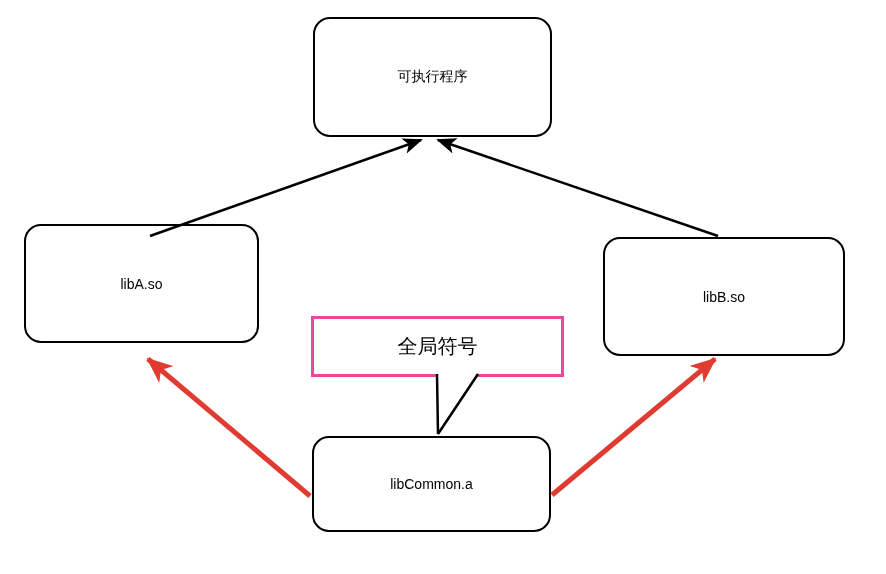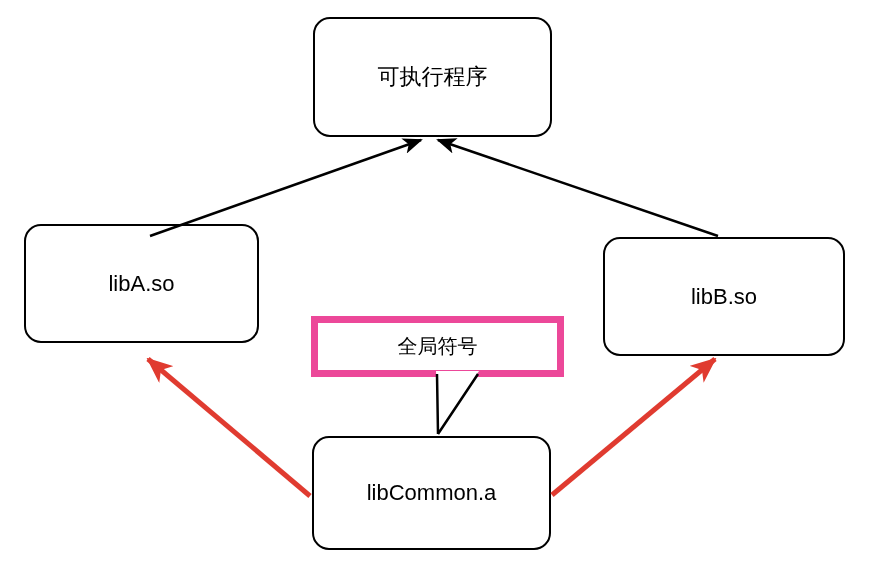--- a/index.html
+++ b/index.html
@@ -16,35 +16,35 @@
     overflow: hidden;
   }
   .node {
     position: absolute;
     background: #ffffff;
     border: 2.5px solid #000000;
     border-radius: 17px;
     display: flex;
     align-items: center;
     justify-content: center;
-    font-size: 22px;
+    font-size: 14px;
     color: #000000;
     box-sizing: border-box;
     z-index: 1;
   }
   .node-executable { left: 313px; top: 17px;  width: 239px; height: 120px; }
   .node-libA       { left: 24px;  top: 224px; width: 235px; height: 119px; }
   .node-libB       { left: 603px; top: 237px; width: 242px; height: 119px; }
-  .node-libCommon  { left: 312px; top: 436px; width: 239px; height: 114px; }
+  .node-libCommon  { left: 312px; top: 436px; width: 239px; height: 96px; }
   .callout {
     position: absolute;
     left: 311px; top: 316px;
     width: 253px; height: 61px;
     background: #ffffff;
-    border: 7px solid #ec4899;
+    border: 3px solid #ec4899;
     border-radius: 0;
     display: flex;
     flex-direction: column;
     align-items: center;
     justify-content: center;
     font-size: 20px;
     line-height: 27px;
     color: #000000;
     box-sizing: border-box;
     z-index: 1;

